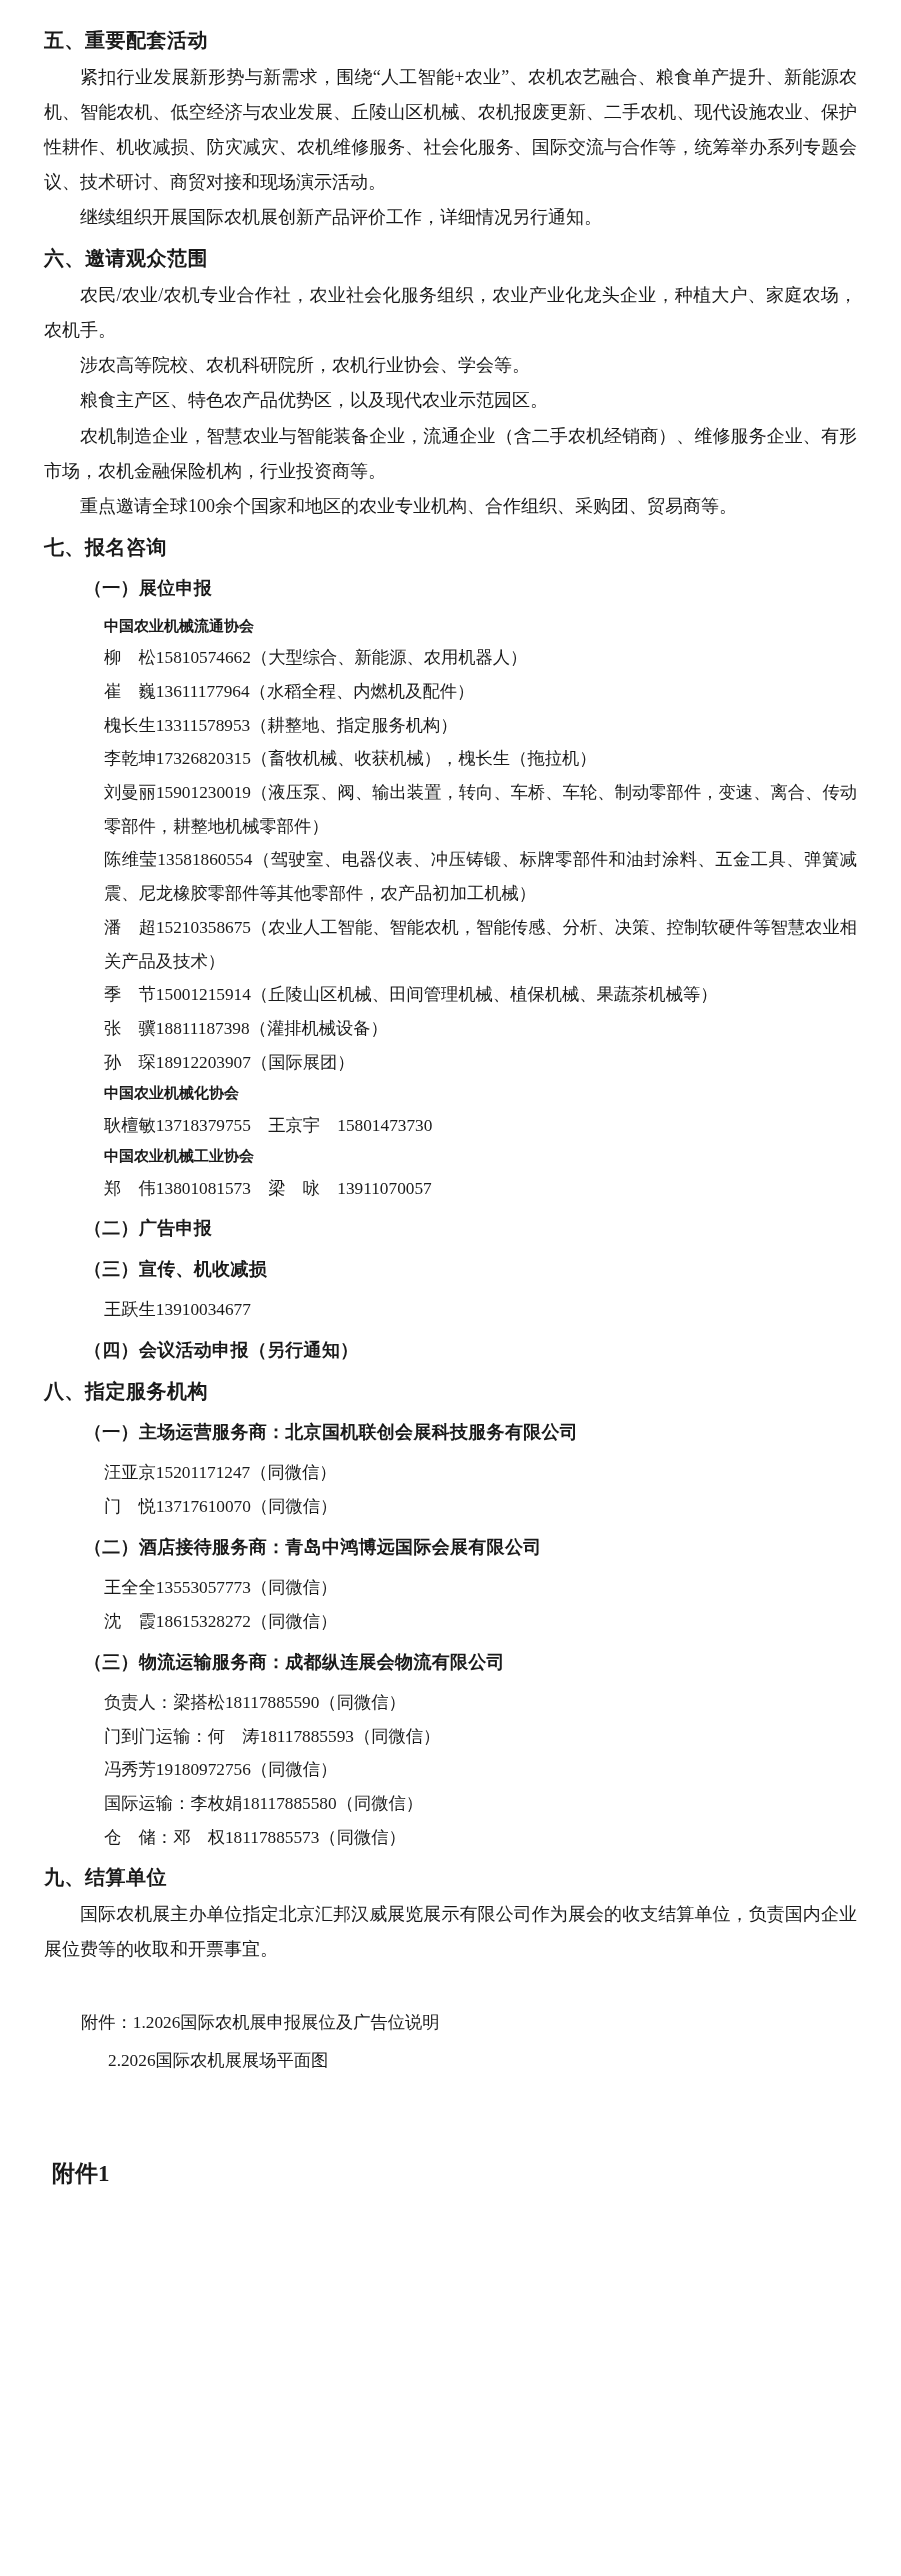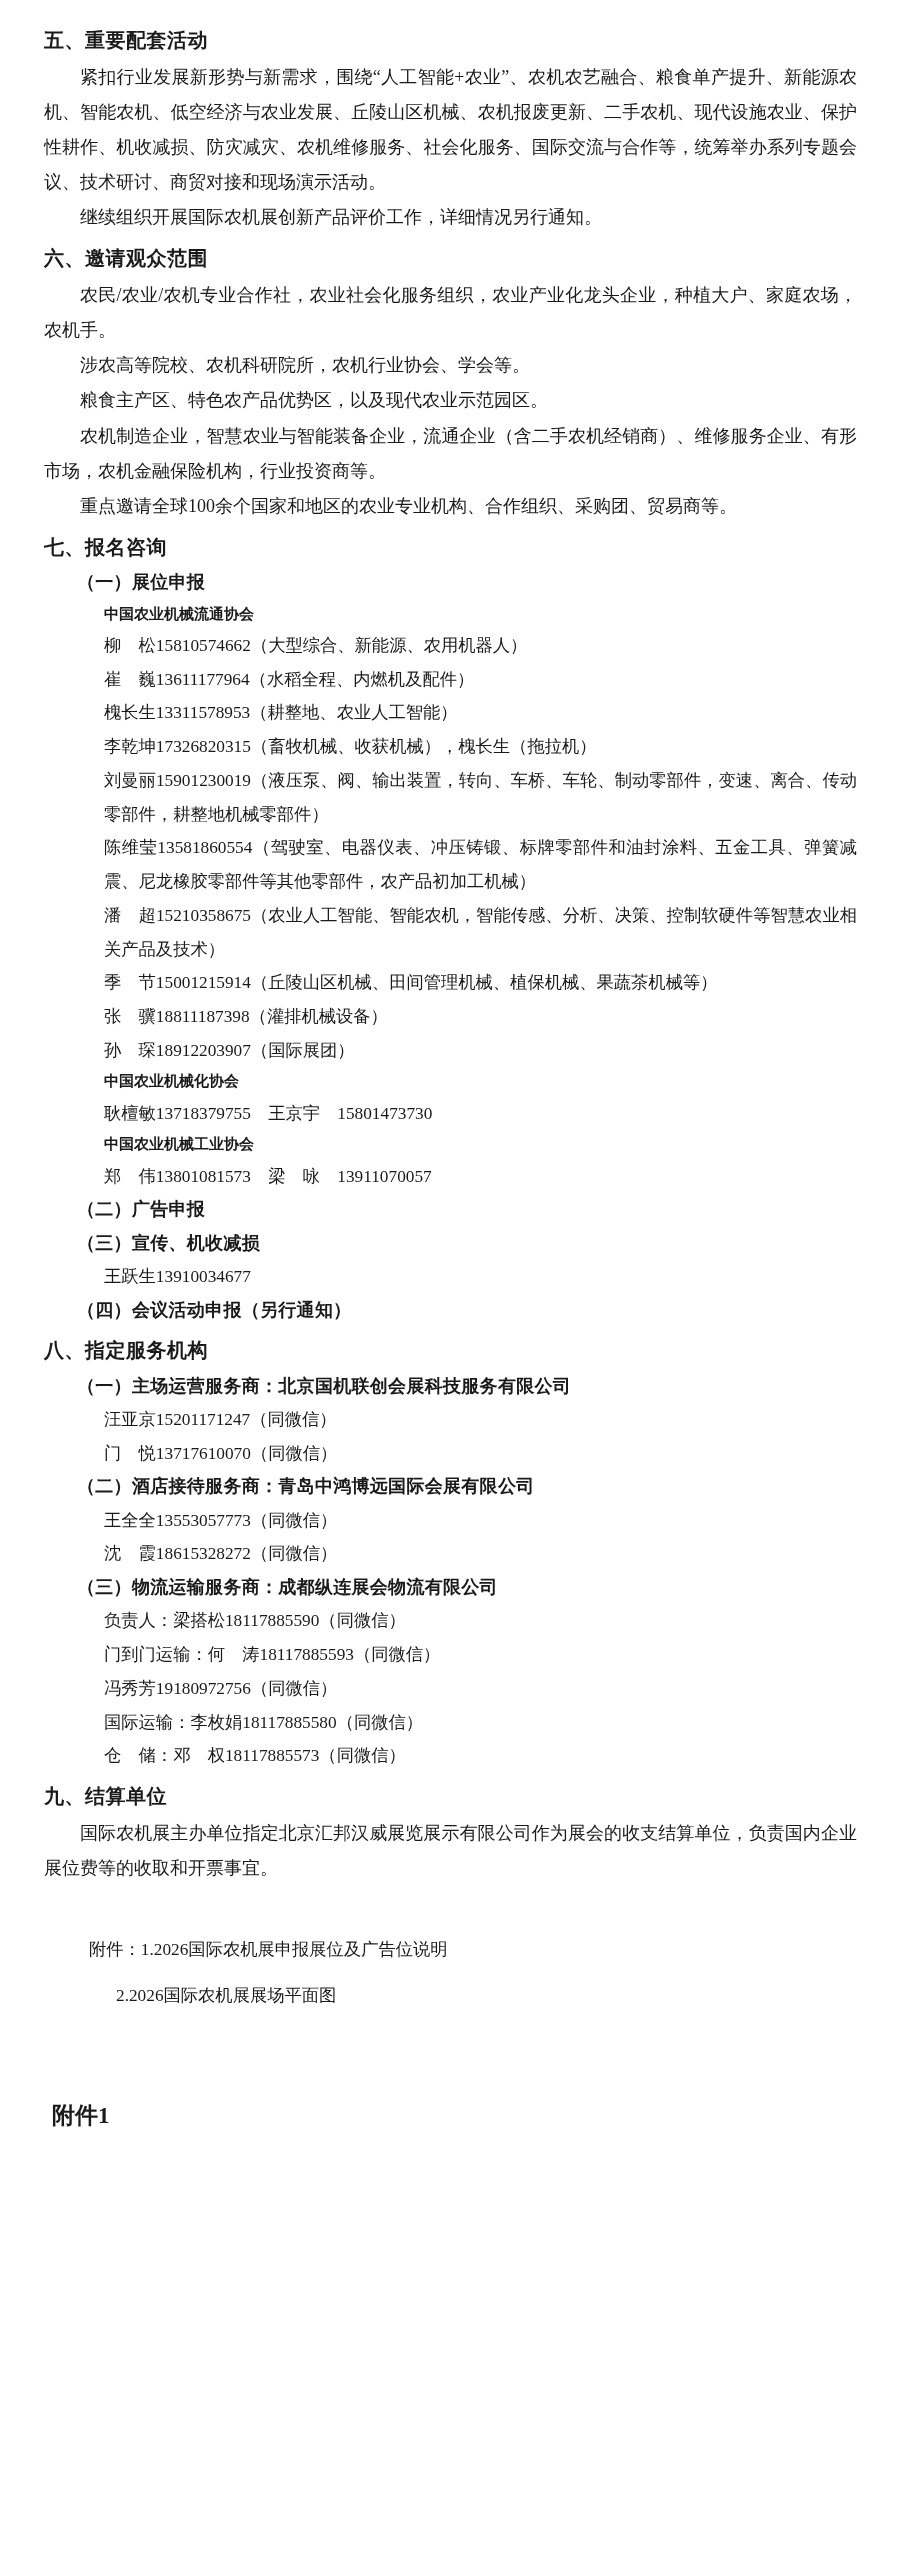--- a/index.html
+++ b/index.html
@@ -23,21 +23,21 @@
     font-size: 20px;
     font-weight: bold;
     line-height: 1.75;
     margin: 5.8px 0 1.9px 0;
     letter-spacing: 0.5px;
   }
   .h3 {
     font-size: 18px;
     font-weight: bold;
     line-height: 1.85;
-    margin: 0;
+    margin: 7px;
     letter-spacing: 0.3px;
   }
   .h3.indent1 {
     padding-left: 33px;
   }
   .h4 {
     font-size: 15px;
     font-weight: bold;
     line-height: 1.95;
     margin: 0;
@@ -55,21 +55,21 @@
     font-size: 17.3px;
     line-height: 1.95;
     margin: 0;
     padding-left: 60px;
     text-align: justify;
     text-justify: inter-ideograph;
   }
   p.note {
     font-size: 17.3px;
     line-height: 1.95;
-    margin: 12px;
+    margin: 4px;
     padding-left: 33px;
   }
   p.note.sub {
     padding-left: 60px;
   }
   .spacer-lg { height: 35px; }
   .spacer-md { height: 17.3px; }
   .attach-title {
     font-size: 23px;
     font-weight: bold;
@@ -94,21 +94,21 @@
   <p class="body">农机制造企业，智慧农业与智能装备企业，流通企业（含二手农机经销商）、维修服务企业、有形市场，农机金融保险机构，行业投资商等。</p>
   <p class="body">重点邀请全球100余个国家和地区的农业专业机构、合作组织、采购团、贸易商等。</p>
 
   <h2 class="h2">七、报名咨询</h2>
 
   <h3 class="h3 indent1">（一）展位申报</h3>
 
   <h4 class="h4">中国农业机械流通协会</h4>
   <p class="item">柳　松15810574662（大型综合、新能源、农用机器人）</p>
   <p class="item">崔　巍13611177964（水稻全程、内燃机及配件）</p>
-  <p class="item">槐长生13311578953（耕整地、农业人工智能）</p>
+  <p class="item">槐长生13311578953（耕整地、指定服务机构）</p>
   <p class="item">李乾坤17326820315（畜牧机械、收获机械），槐长生（拖拉机）</p>
   <p class="item">刘曼丽15901230019（液压泵、阀、输出装置，转向、车桥、车轮、制动零部件，变速、离合、传动零部件，耕整地机械零部件）</p>
   <p class="item">陈维莹13581860554（驾驶室、电器仪表、冲压铸锻、标牌零部件和油封涂料、五金工具、弹簧减震、尼龙橡胶零部件等其他零部件，农产品初加工机械）</p>
   <p class="item">潘　超15210358675（农业人工智能、智能农机，智能传感、分析、决策、控制软硬件等智慧农业相关产品及技术）</p>
   <p class="item">季　节15001215914（丘陵山区机械、田间管理机械、植保机械、果蔬茶机械等）</p>
   <p class="item">张　骥18811187398（灌排机械设备）</p>
   <p class="item">孙　琛18912203907（国际展团）</p>
 
   <h4 class="h4">中国农业机械化协会</h4>
   <p class="item">耿檀敏13718379755　王京宇　15801473730</p>

